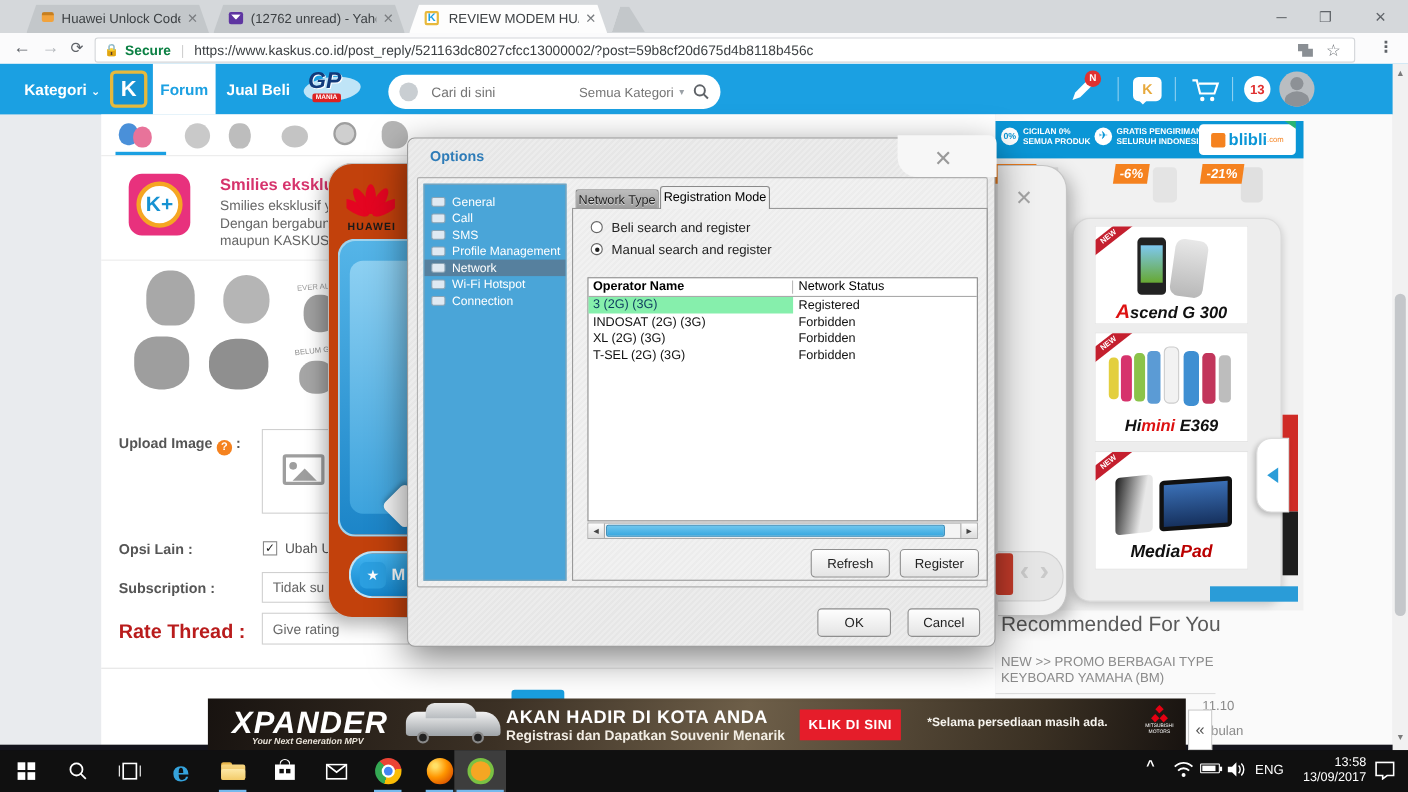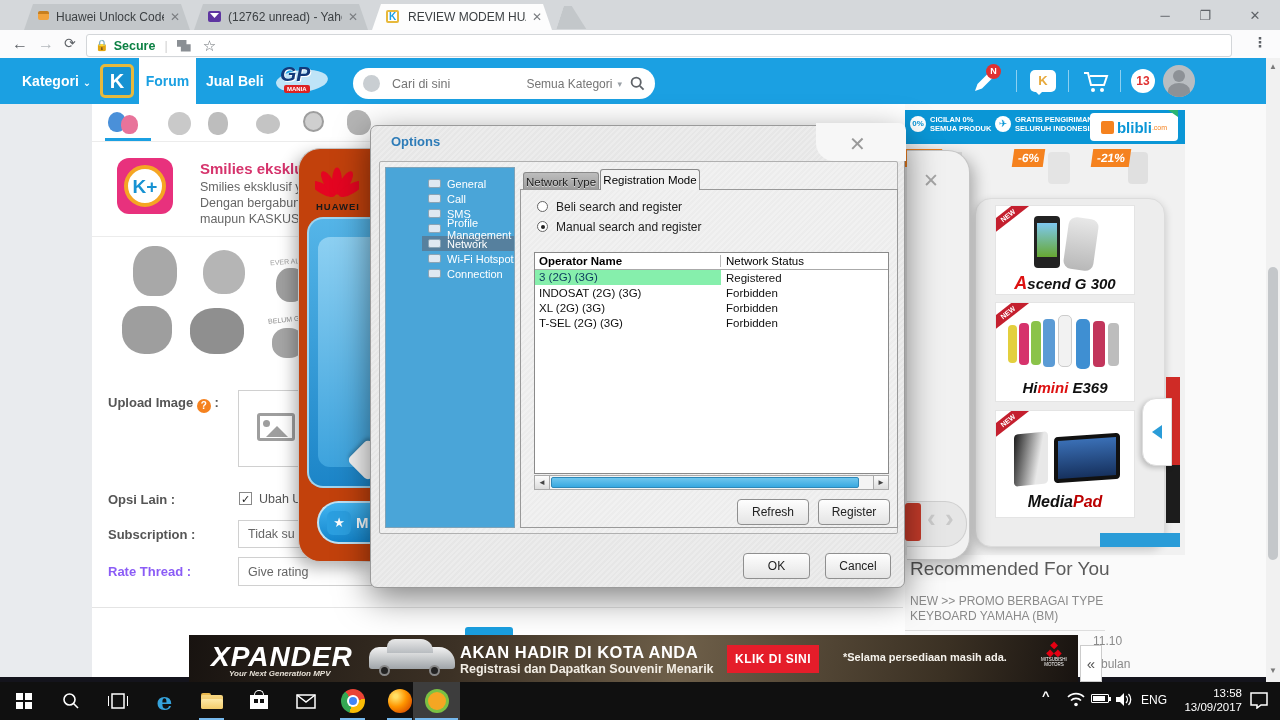--- a/index.html
+++ b/index.html
@@ -15,21 +15,21 @@
   .tabx{color:#7a7d80;font-size:12px;margin-left:6px;}
   .winbtn{top:6px;width:30px;height:20px;color:#5f6368;font-size:13px;text-align:center;line-height:20px;}
   .addrbar{left:0;top:30px;width:1280px;height:30px;background:#fbfbfc;border-bottom:1px solid #d7dade;}
   .navglyph{font-size:16px;color:#5f6368;top:35px;}
   .urlbox{left:86px;top:34px;width:1146px;height:23px;background:#fff;border:1px solid #d3d6d9;border-radius:3px;display:flex;align-items:center;padding:0 8px;font-size:12.5px;}
   
   .khead{left:0;top:58px;width:1280px;height:46px;background:#1ba0e2;}
   .hdivider{top:70px;width:1px;height:22px;background:rgba(255,255,255,.5);}
   
   .dlg{left:370px;top:125px;width:535px;height:463px;background:#ececec;background-image:repeating-linear-gradient(135deg,rgba(0,0,0,.025) 0 2px,rgba(255,255,255,0) 2px 4px);border:1px solid #9a9a9a;border-radius:7px;box-shadow:0 10px 34px rgba(0,0,0,.5);z-index:50;}
-  .treeitem{display:flex;align-items:center;height:15px;padding-left:6px;color:#fff;font-size:11px;margin-left:36px;}
+  .treeitem{display:flex;align-items:center;height:15px;padding-left:6px;color:#fff;font-size:11px;}
   .treeitem.sel{background:#56809e;}
   .fold{width:13px;height:9px;background:#dfe9f2;border:1px solid #8aa4b5;border-radius:2px;margin-right:6px;flex:0 0 auto;}
   .dtab{font-size:11.5px;text-align:center;border:1px solid #8a8a8a;border-bottom:none;border-radius:3px 3px 0 0;}
   .radio{width:11px;height:11px;border-radius:50%;border:1px solid #666;background:#fff;position:absolute;left:16px;}
   .radio.on::after{content:"";position:absolute;left:2.5px;top:2.5px;width:4px;height:4px;border-radius:50%;background:#222;}
   .btn97{background:linear-gradient(#fefefe,#e4e4e4);border:1px solid #8f8f8f;border-radius:4px;font-size:12px;color:#222;text-align:center;}
   .cellrow{display:flex;height:15px;font-size:11.5px;color:#111;align-items:center;}
   
   .ribbon{position:absolute;left:-14px;top:4px;width:52px;height:11px;background:#c41f2e;color:#fff;font-size:7px;font-weight:bold;text-align:center;line-height:11px;transform:rotate(-38deg);}
   .card{position:absolute;left:20px;width:140px;background:#fff;border:1px solid #e4e4e4;overflow:hidden;}
@@ -69,20 +69,21 @@
   <div class="abs winbtn" style="left:1240px;">✕</div>
 
   <div class="abs addrbar"></div>
   <div class="abs navglyph" style="left:12px;">←</div>
   <div class="abs navglyph" style="left:38px;color:#b4b8bc;">→</div>
   <div class="abs navglyph" style="left:64px;font-size:14px;">⟳</div>
   <div class="abs urlbox">
     <span style="color:#0b8043;font-size:11px;margin-right:5px;">🔒</span>
     <span style="color:#0b8043;font-weight:bold;">Secure</span>
     <span style="color:#d0d0d0;margin:0 9px;">|</span>
+    <span style="color:#3c4043;flex:1;" class="nowrap">https://www.kaskus.co.id/post_reply/521163dc8027cfcc13000002/?post=59b8cf20d675d4b8118b456c</span>
     <span style="width:14px;height:12px;background:#8a8f94;margin-right:12px;clip-path:polygon(0 0,70% 0,70% 40%,100% 40%,100% 100%,30% 100%,30% 60%,0 60%);"></span>
     <span style="color:#6a6f74;font-size:15px;margin-right:4px;">☆</span>
   </div>
   <div class="abs" style="left:1253px;top:34px;color:#5f6368;font-size:14px;font-weight:bold;">⋮</div>
 
   <div class="abs khead"></div>
   <div class="abs" style="left:22px;top:73px;color:#fff;font-weight:bold;font-size:14px;"><span>Kategori</span> <span style="font-size:10px;">⌄</span></div>
   <div class="abs" style="left:100px;top:64px;width:34px;height:34px;background:#1792d2;border:3px solid #e7b93c;border-radius:5px;color:#fff;font-weight:bold;font-size:20px;text-align:center;line-height:28px;">K</div>
   <div class="abs" style="left:139px;top:58px;width:57px;height:46px;background:#fff;color:#1ba0e2;font-weight:bold;font-size:14px;text-align:center;line-height:46px;">Forum</div>
   <div class="abs" style="left:206px;top:73px;color:#fff;font-weight:bold;font-size:14px;">Jual Beli</div>
@@ -165,21 +166,21 @@
     <span class="abs" style="left:18px;top:22px;width:38px;height:28px;border:3px solid #9e9e9e;border-radius:3px;">
         <span class="abs" style="left:3px;top:4px;width:7px;height:7px;background:#9e9e9e;border-radius:50%;"></span>
         <span class="abs" style="left:6px;top:10px;width:0;height:0;border-left:11px solid transparent;border-right:11px solid transparent;border-bottom:11px solid #9e9e9e;"></span>
       </span>
   </div>
   <div class="abs" style="left:108px;top:492px;color:#555;font-weight:bold;font-size:13px;">Opsi Lain :</div>
   <div class="abs" style="left:239px;top:492px;width:13px;height:13px;background:#fff;border:1px solid #888;color:#222;font-size:11px;line-height:12px;text-align:center;">✓</div>
   <div class="abs nowrap" style="left:259px;top:492px;width:60px;color:#555;font-size:12.5px;">Ubah UR</div>
   <div class="abs" style="left:108px;top:527px;color:#555;font-weight:bold;font-size:13px;">Subscription :</div>
   <div class="abs nowrap" style="left:238px;top:520px;width:75px;height:28px;background:#fff;border:1px solid #d0d0d0;color:#666;font-size:12.5px;line-height:27px;padding-left:9px;">Tidak su</div>
-  <div class="abs" style="left:108px;top:564px;color:#8b5cf6;font-weight:bold;font-size:13px;text-align:center;">Rate Thread :</div>
+  <div class="abs" style="left:108px;top:564px;color:#b91c1c;font-weight:bold;font-size:18px;text-align:center;">Rate Thread :</div>
   <div class="abs nowrap" style="left:238px;top:557px;width:134px;height:29px;background:#fff;border:1px solid #d0d0d0;color:#666;font-size:12.5px;line-height:28px;padding-left:9px;">Give rating</div>
   <div class="abs" style="left:92px;top:607px;width:811px;height:1px;background:#e4e4e4;"></div>
 
   <div class="abs" style="left:905px;top:110px;width:280px;height:445px;background:#f1f1f1;z-index:2;"></div>
   <div class="abs" style="left:905px;top:110px;width:280px;height:34px;background:#0a96d6;z-index:2;"></div>
   <div class="abs" style="left:910px;top:116px;width:16px;height:16px;background:#fff;border-radius:50%;color:#0a96d6;font-size:8px;font-weight:bold;text-align:center;line-height:16px;z-index:2;">0%</div>
   <div class="abs" style="left:930px;top:115px;color:#fff;font-size:7.5px;font-weight:bold;line-height:9px;z-index:2;"><span>CICILAN 0%</span><br><span>SEMUA PRODUK</span></div>
   <div class="abs" style="left:995px;top:116px;width:16px;height:16px;background:#fff;border-radius:50%;color:#0a96d6;font-size:10px;text-align:center;line-height:16px;z-index:2;">✈</div>
   <div class="abs" style="left:1015px;top:115px;color:#fff;font-size:7.5px;font-weight:bold;line-height:9px;z-index:2;"><span>GRATIS PENGIRIMAN</span><br><span>SELURUH INDONESIA</span></div>
   <div class="abs" style="left:1090px;top:113px;width:88px;height:28px;background:#fff;border-radius:4px;z-index:2;display:flex;align-items:center;justify-content:center;">

